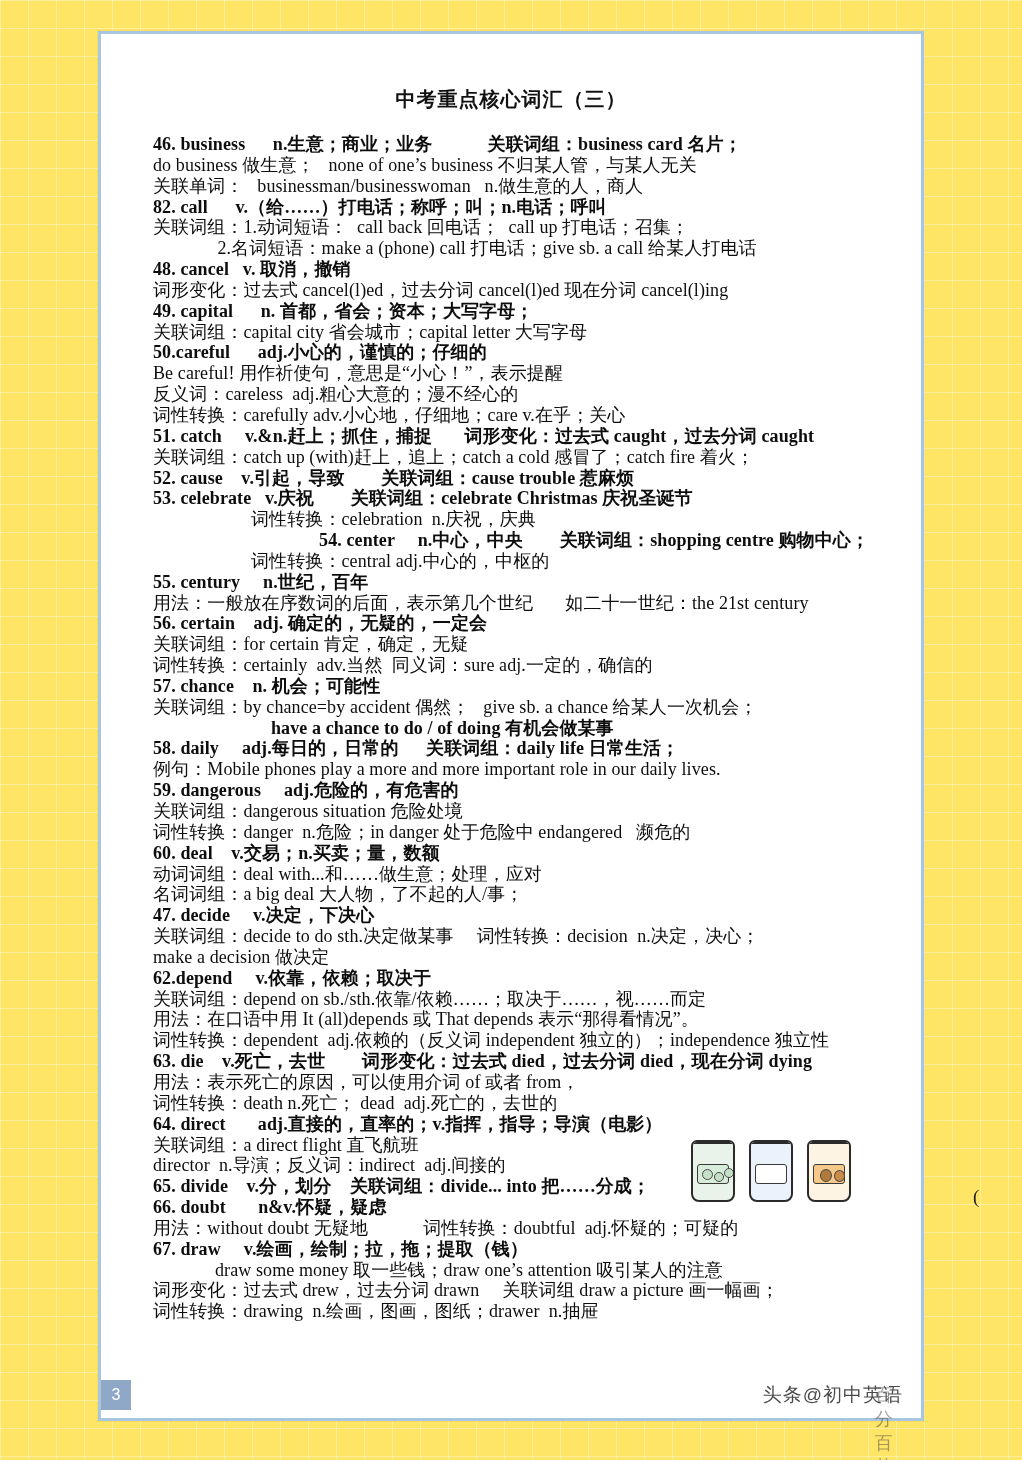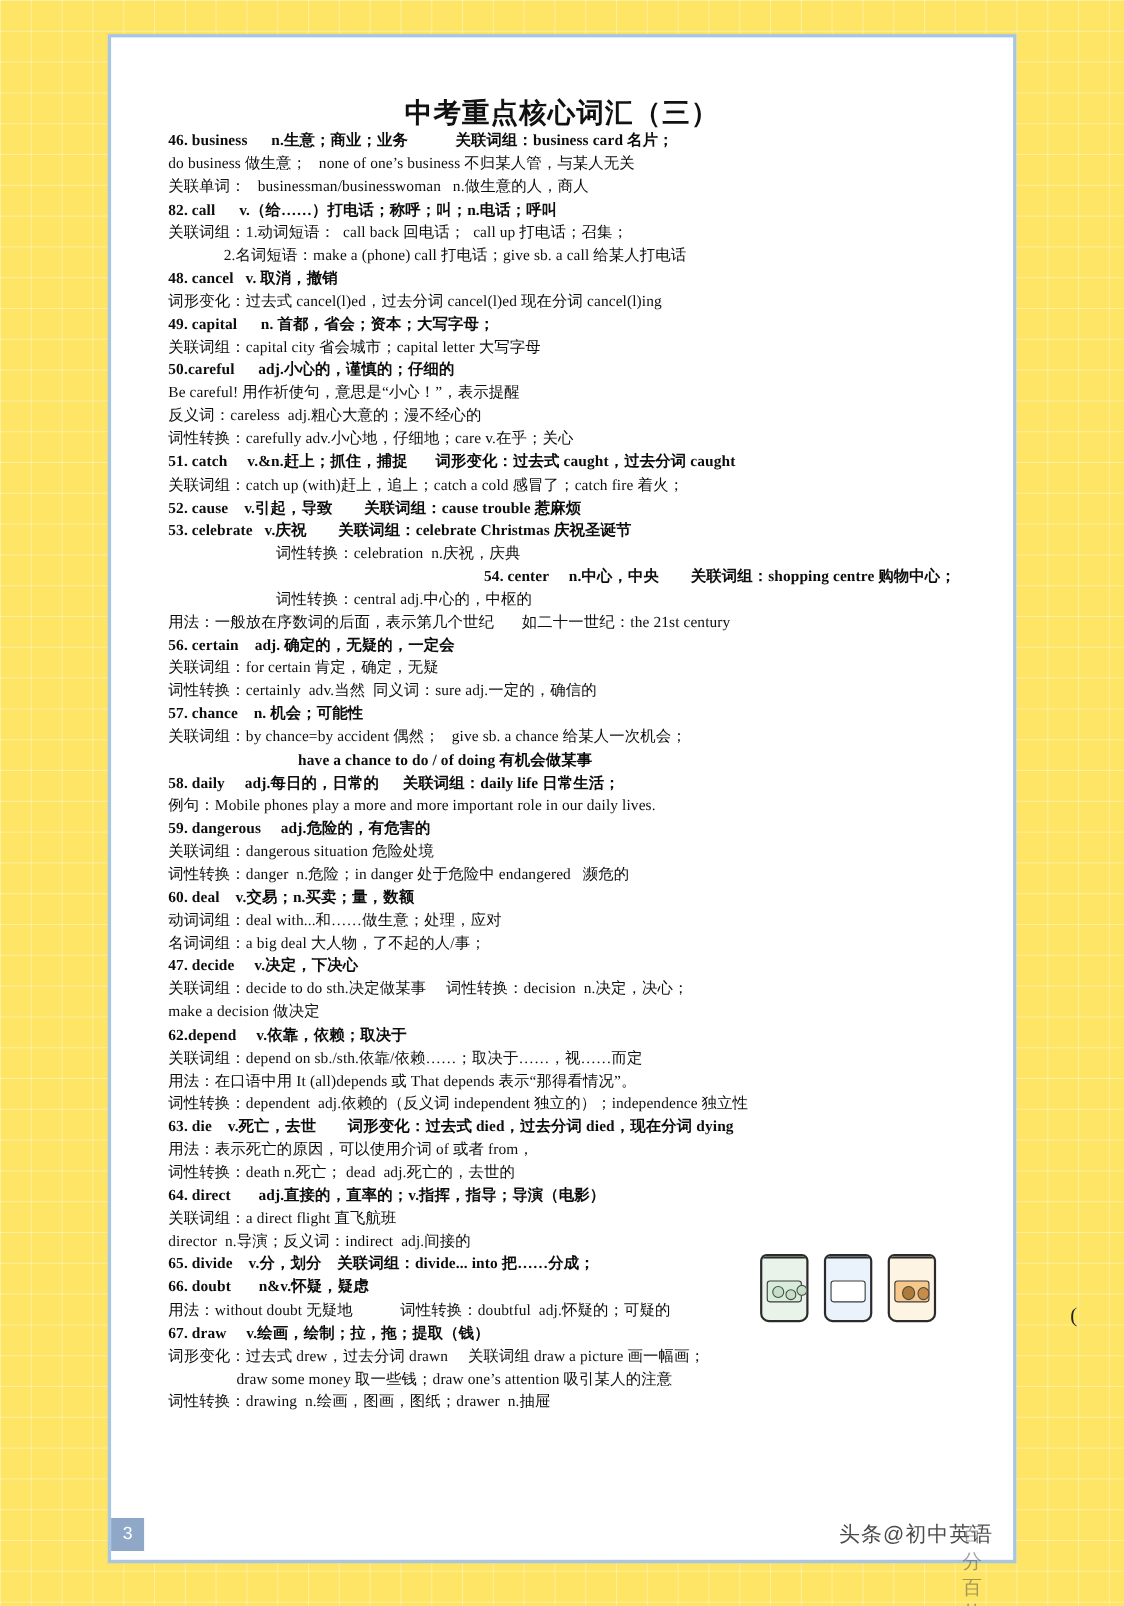--- a/index.html
+++ b/index.html
@@ -39,33 +39,33 @@
     position: absolute;
     left: 10px;
     top: 8px;
     right: 10px;
     bottom: 8px;
     padding: 0 42px;
     box-sizing: border-box;
   }
   #doc-title {
     text-align: center;
-    font-size: 25px;
+    font-size: 20px;
     font-weight: bold;
     letter-spacing: 1px;
-    margin: 44px 0 0 0;
+    margin: 44px 0 21px 0;
     color: #111;
     font-family: "Liberation Serif", serif;
   }
   .entry {
     margin: 0;
     padding: 0;
   }
   .line {
-    font-size: 14px;
+    font-size: 18px;
     line-height: 20.85px;
     color: #0d0d0d;
     white-space: pre-wrap;
     letter-spacing: 0.1px;
   }
   .line.b { font-weight: bold; }
   .ind1 { padding-left: 0; }
   .ind2 { padding-left: 98px; }
   .ind3 { padding-left: 62px; }
   .ind4 { padding-left: 28px; text-align: right; }
@@ -209,20 +209,21 @@
         </div>
         <div class="entry">
           <div class="line ind1 b">53. celebrate   v.庆祝        关联词组：celebrate Christmas 庆祝圣诞节</div>
           <div class="line ind2">词性转换：celebration  n.庆祝，庆典</div>
         </div>
         <div class="entry">
           <div class="line ind4 b">54. center     n.中心，中央        关联词组：shopping centre 购物中心；</div>
           <div class="line ind2">词性转换：central adj.中心的，中枢的</div>
         </div>
         <div class="entry">
+          <div class="line ind1 b">55. century     n.世纪，百年</div>
           <div class="line ind1">用法：一般放在序数词的后面，表示第几个世纪       如二十一世纪：the 21st century</div>
         </div>
         <div class="entry">
           <div class="line ind1 b">56. certain    adj. 确定的，无疑的，一定会</div>
           <div class="line ind1">关联词组：for certain 肯定，确定，无疑</div>
           <div class="line ind1">词性转换：certainly  adv.当然  同义词：sure adj.一定的，确信的</div>
         </div>
         <div class="entry">
           <div class="line ind1 b">57. chance    n. 机会；可能性</div>
           <div class="line ind1">关联词组：by chance=by accident 偶然；   give sb. a chance 给某人一次机会；</div>
@@ -265,22 +266,22 @@
         </div>
         <div class="entry">
           <div class="line ind1 b">65. divide    v.分，划分    关联词组：divide... into 把……分成；</div>
         </div>
         <div class="entry">
           <div class="line ind1 b">66. doubt       n&amp;v.怀疑，疑虑</div>
           <div class="line ind1">用法：without doubt 无疑地            词性转换：doubtful  adj.怀疑的；可疑的</div>
         </div>
         <div class="entry">
           <div class="line ind1 b">67. draw     v.绘画，绘制；拉，拖；提取（钱）</div>
+          <div class="line ind3">draw some money 取一些钱；draw one’s attention 吸引某人的注意</div>
           <div class="line ind1">词形变化：过去式 drew，过去分词 drawn     关联词组 draw a picture 画一幅画；</div>
-          <div class="line ind3">draw some money 取一些钱；draw one’s attention 吸引某人的注意</div>
           <div class="line ind1">词性转换：drawing  n.绘画，图画，图纸；drawer  n.抽屉</div>
         </div>
       </div>
   </div>
 
   <div id="jars">
     <div class="jar" id="jar1">
       <div class="lid"></div>
       <div class="label-band">
         <div class="blob" style="left:4px;top:4px;width:9px;height:9px;"></div>

